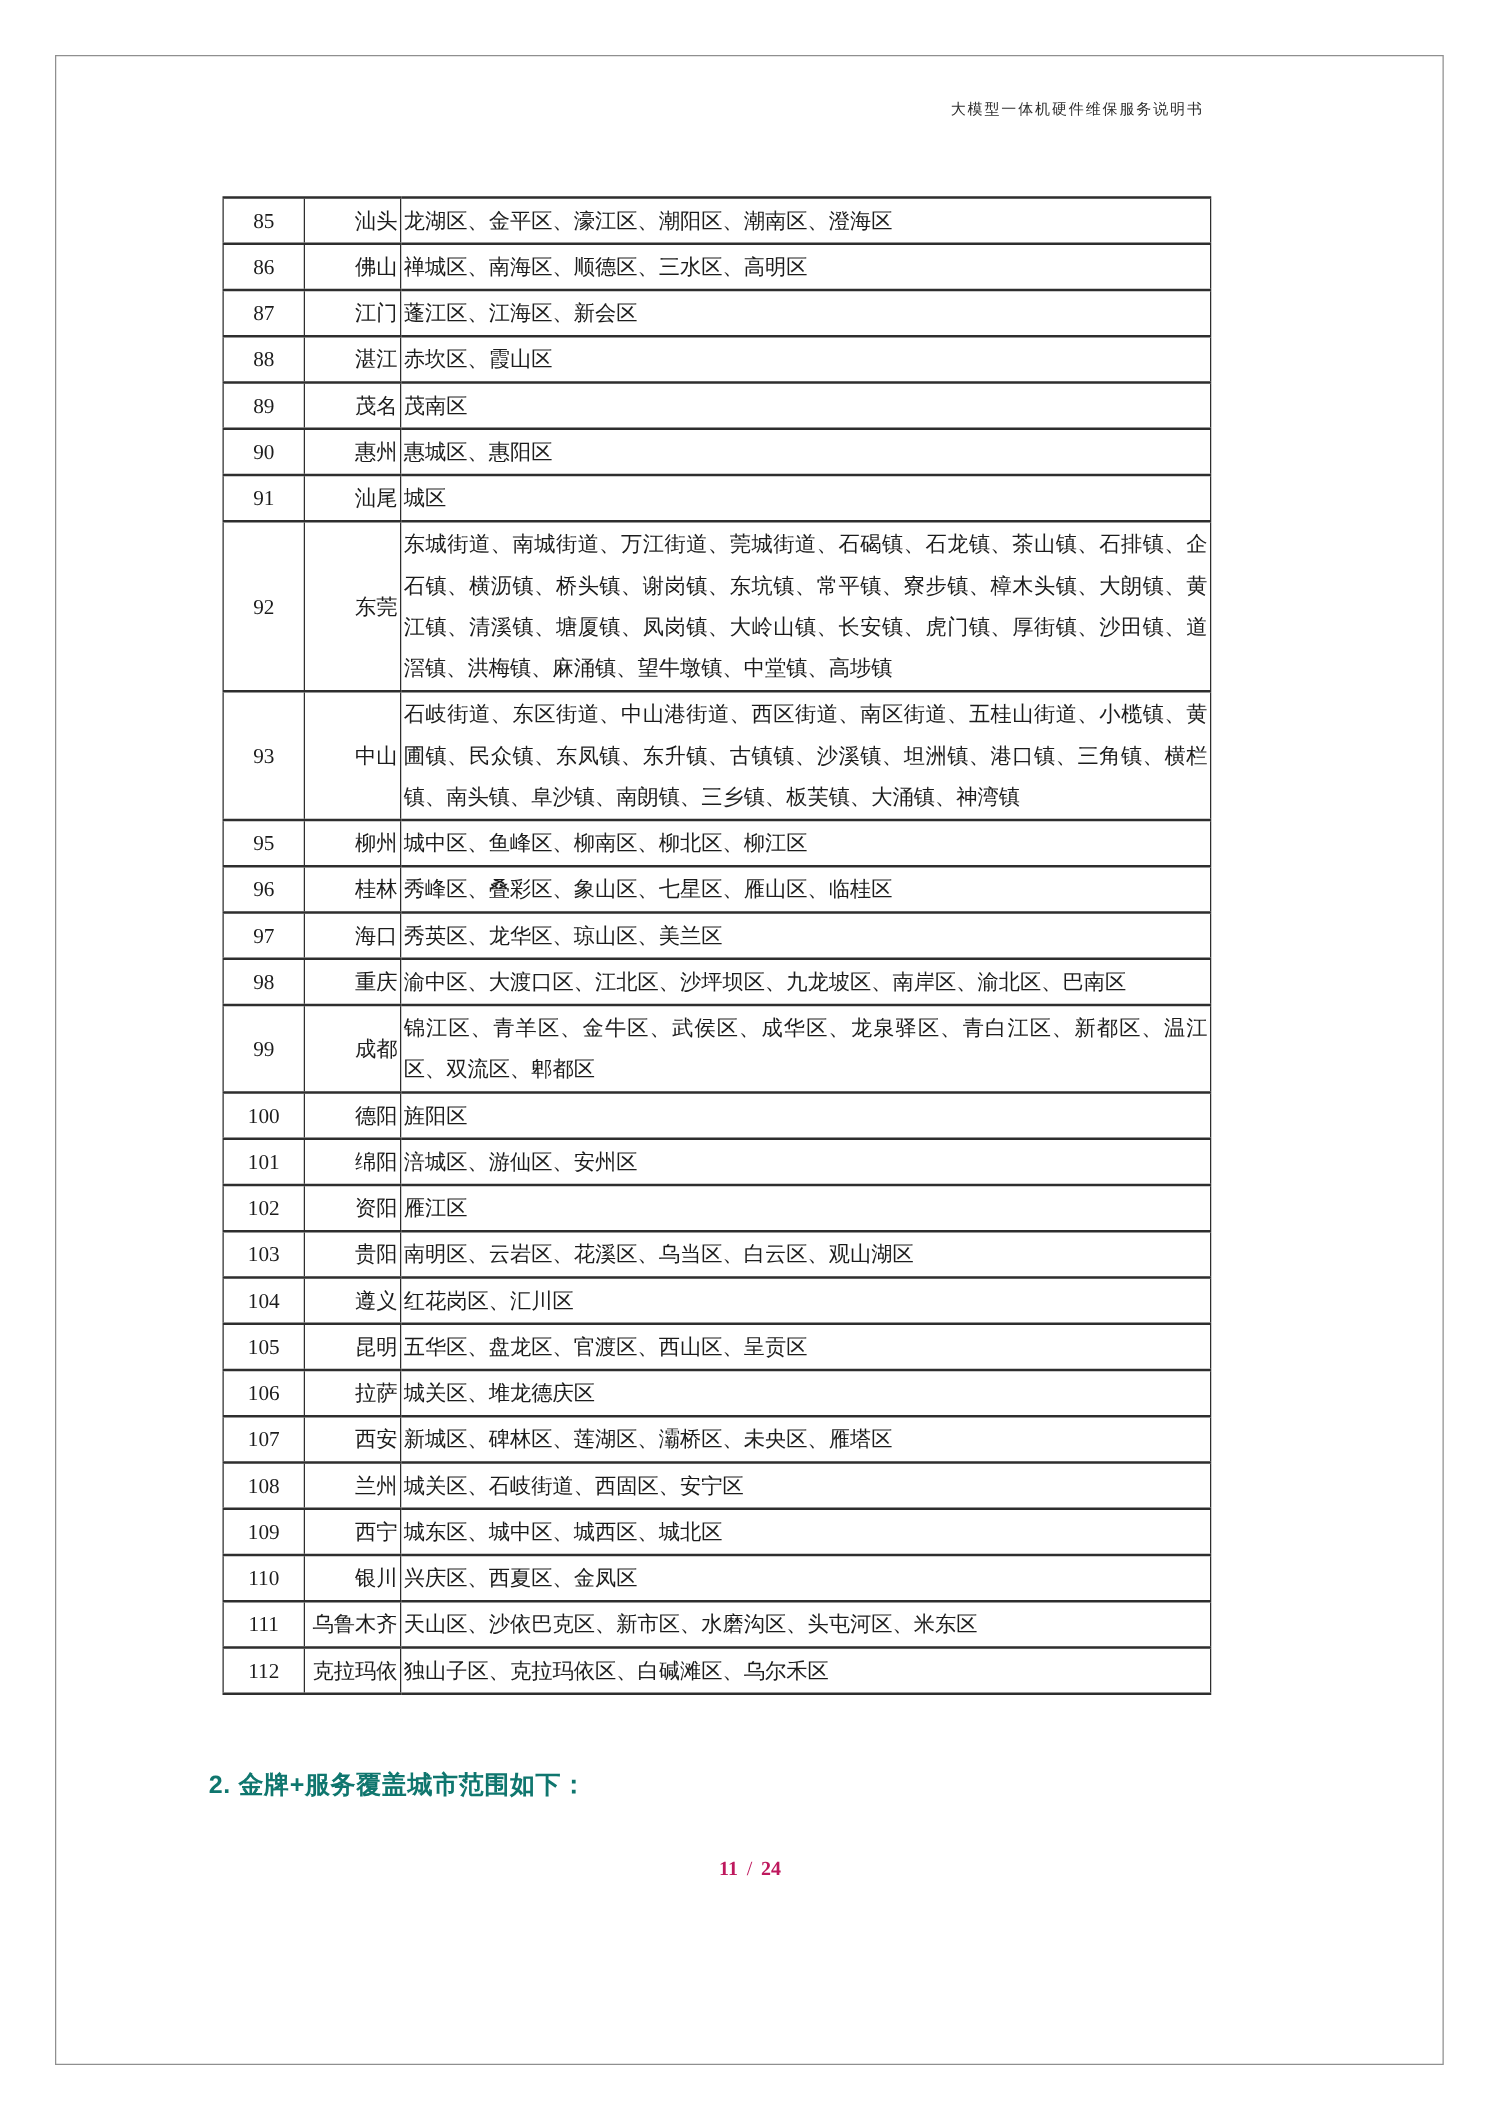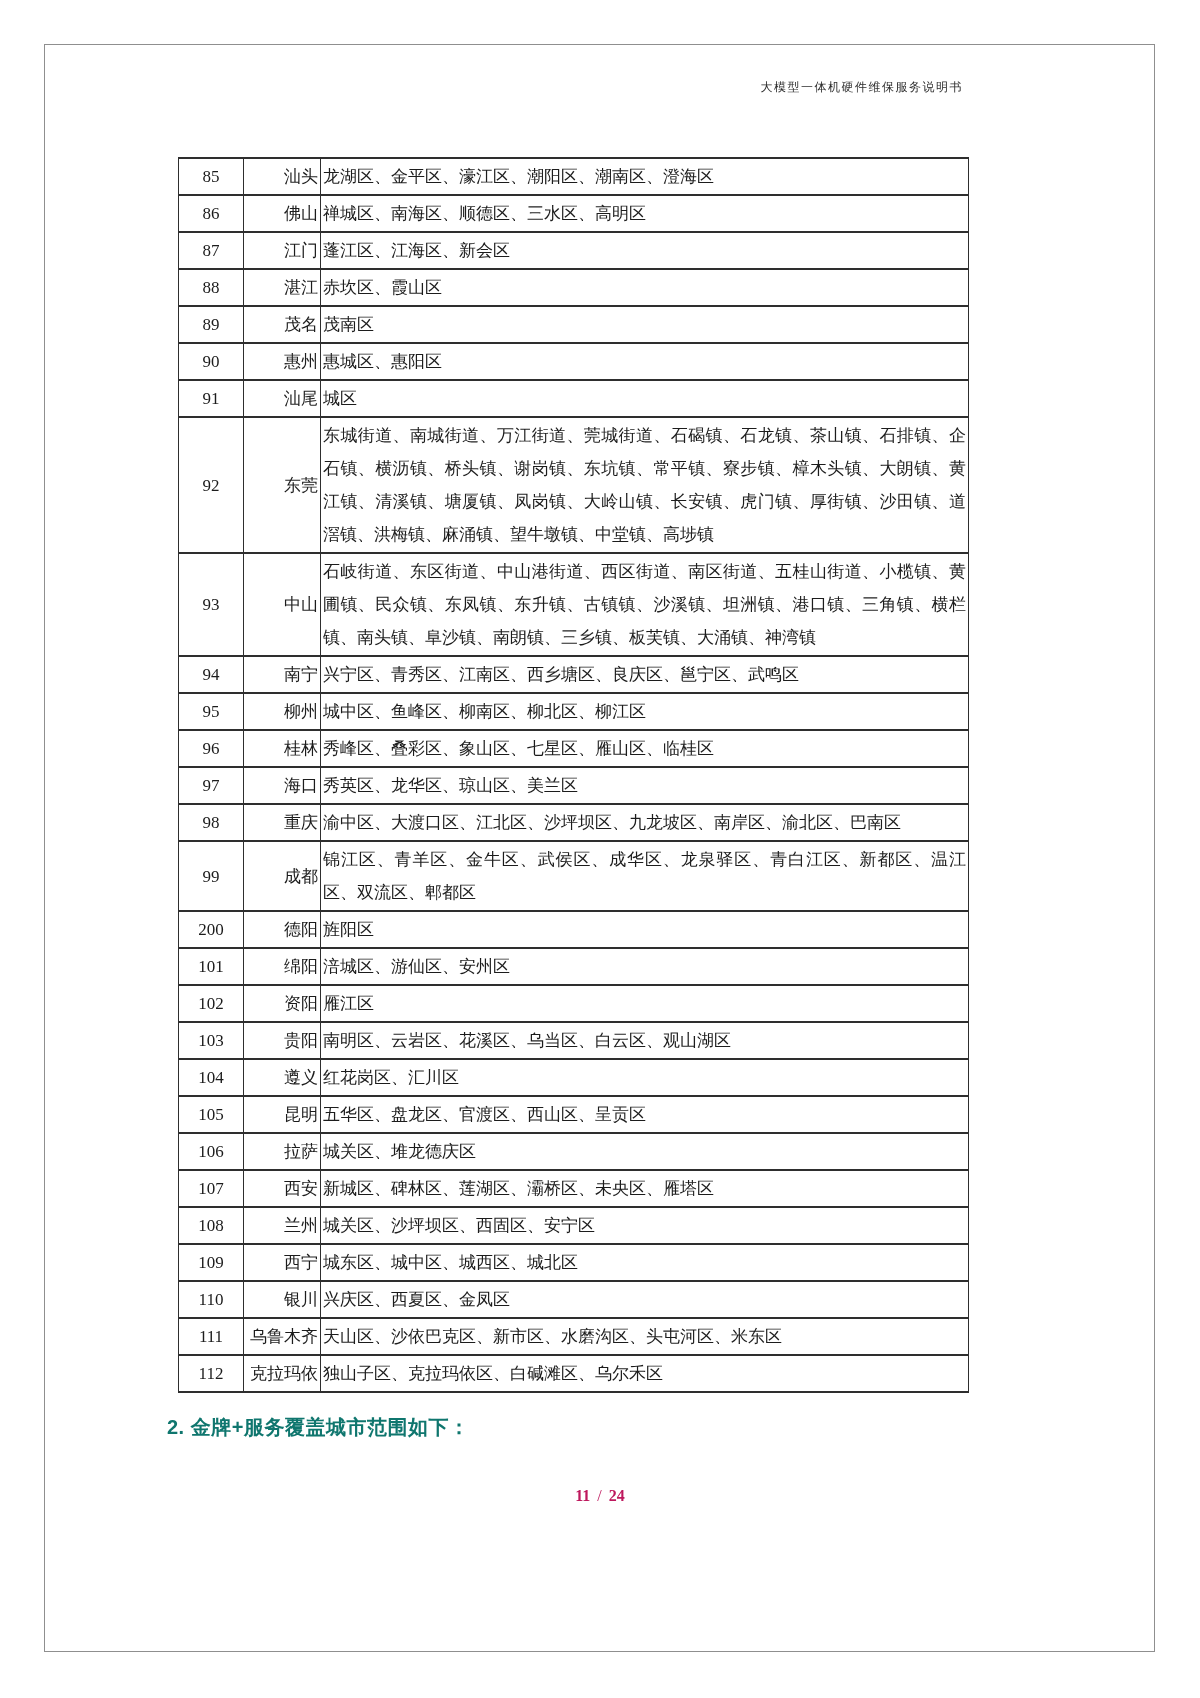--- a/index.html
+++ b/index.html
@@ -142,25 +142,20 @@
           <td class="col-no">92</td>
           <td class="col-city">东莞</td>
           <td class="col-districts">东城街道、南城街道、万江街道、莞城街道、石碣镇、石龙镇、茶山镇、石排镇、企石镇、横沥镇、桥头镇、谢岗镇、东坑镇、常平镇、寮步镇、樟木头镇、大朗镇、黄江镇、清溪镇、塘厦镇、凤岗镇、大岭山镇、长安镇、虎门镇、厚街镇、沙田镇、道滘镇、洪梅镇、麻涌镇、望牛墩镇、中堂镇、高埗镇</td>
         </tr>
         <tr>
           <td class="col-no">93</td>
           <td class="col-city">中山</td>
           <td class="col-districts">石岐街道、东区街道、中山港街道、西区街道、南区街道、五桂山街道、小榄镇、黄圃镇、民众镇、东凤镇、东升镇、古镇镇、沙溪镇、坦洲镇、港口镇、三角镇、横栏镇、南头镇、阜沙镇、南朗镇、三乡镇、板芙镇、大涌镇、神湾镇</td>
         </tr>
         <tr>
-          <td class="col-no">94</td>
-          <td class="col-city">南宁</td>
-          <td class="col-districts">兴宁区、青秀区、江南区、西乡塘区、良庆区、邕宁区、武鸣区</td>
-        </tr>
-        <tr>
           <td class="col-no">95</td>
           <td class="col-city">柳州</td>
           <td class="col-districts">城中区、鱼峰区、柳南区、柳北区、柳江区</td>
         </tr>
         <tr>
           <td class="col-no">96</td>
           <td class="col-city">桂林</td>
           <td class="col-districts">秀峰区、叠彩区、象山区、七星区、雁山区、临桂区</td>
         </tr>
         <tr>
@@ -172,21 +167,21 @@
           <td class="col-no">98</td>
           <td class="col-city">重庆</td>
           <td class="col-districts">渝中区、大渡口区、江北区、沙坪坝区、九龙坡区、南岸区、渝北区、巴南区</td>
         </tr>
         <tr>
           <td class="col-no">99</td>
           <td class="col-city">成都</td>
           <td class="col-districts">锦江区、青羊区、金牛区、武侯区、成华区、龙泉驿区、青白江区、新都区、温江区、双流区、郫都区</td>
         </tr>
         <tr>
-          <td class="col-no">200</td>
+          <td class="col-no">100</td>
           <td class="col-city">德阳</td>
           <td class="col-districts">旌阳区</td>
         </tr>
         <tr>
           <td class="col-no">101</td>
           <td class="col-city">绵阳</td>
           <td class="col-districts">涪城区、游仙区、安州区</td>
         </tr>
         <tr>
           <td class="col-no">102</td>
@@ -214,21 +209,21 @@
           <td class="col-districts">城关区、堆龙德庆区</td>
         </tr>
         <tr>
           <td class="col-no">107</td>
           <td class="col-city">西安</td>
           <td class="col-districts">新城区、碑林区、莲湖区、灞桥区、未央区、雁塔区</td>
         </tr>
         <tr>
           <td class="col-no">108</td>
           <td class="col-city">兰州</td>
-          <td class="col-districts">城关区、沙坪坝区、西固区、安宁区</td>
+          <td class="col-districts">城关区、石岐街道、西固区、安宁区</td>
         </tr>
         <tr>
           <td class="col-no">109</td>
           <td class="col-city">西宁</td>
           <td class="col-districts">城东区、城中区、城西区、城北区</td>
         </tr>
         <tr>
           <td class="col-no">110</td>
           <td class="col-city">银川</td>
           <td class="col-districts">兴庆区、西夏区、金凤区</td>

